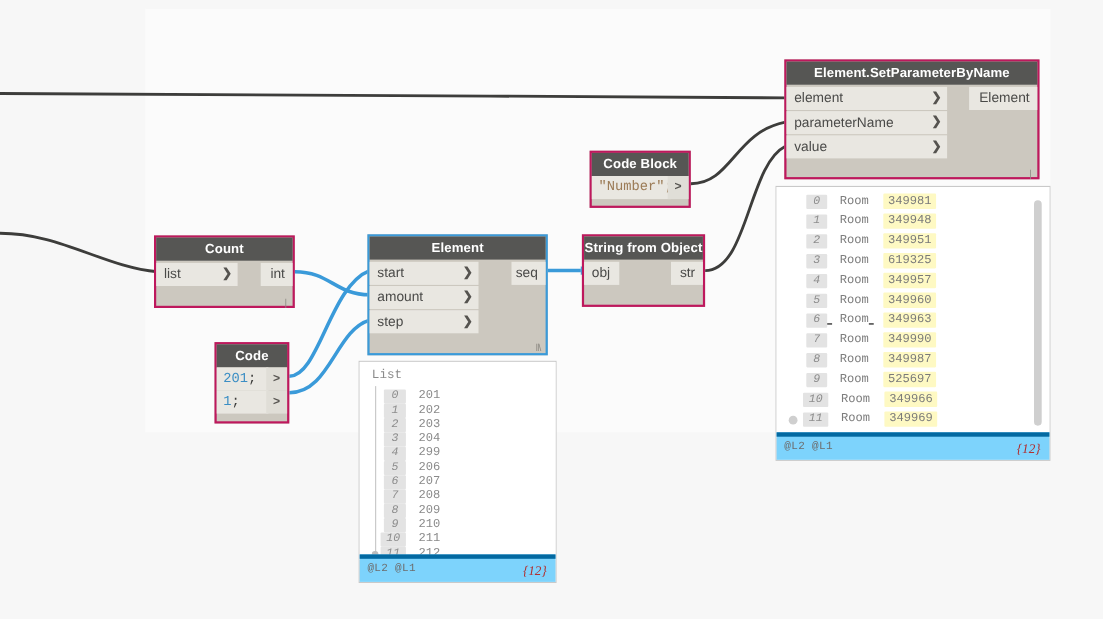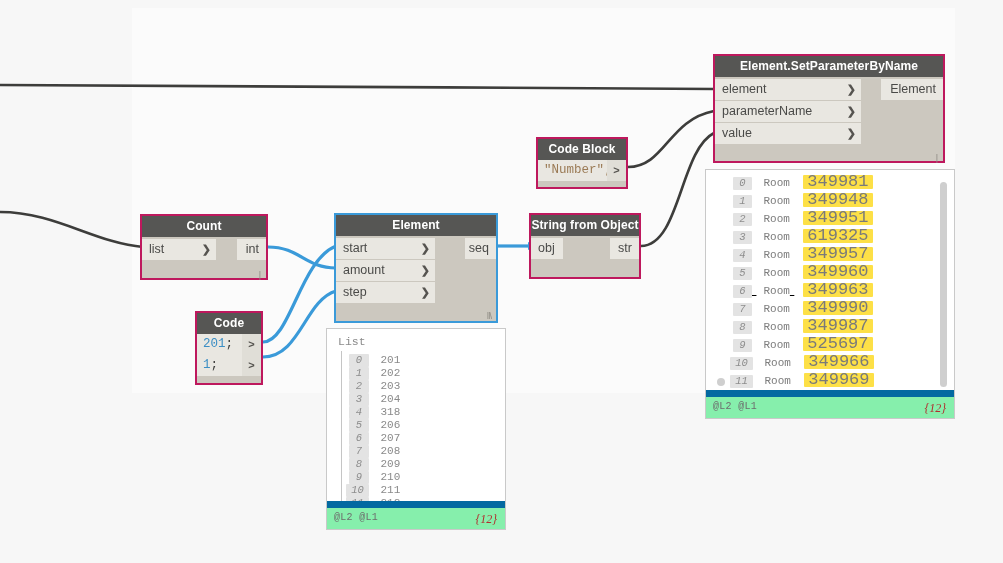--- a/index.html
+++ b/index.html
@@ -52,25 +52,25 @@
   .tree-line{position:absolute;width:1px;background:#c5c5c5;}
   .tree-dot{position:absolute;width:6px;height:6px;border-radius:3px;background:#bdbdbd;}
   .row{position:absolute;height:13px;line-height:13px;white-space:nowrap;}
   .idx{display:inline-block;background:#e3e3e3;color:#8d8d8d;
        font-family:"Liberation Mono", monospace;font-size:10.5px;font-style:italic;
        text-align:center;height:13px;line-height:13px;border-radius:1px;}
   .lbl{display:inline-block;font-family:"Liberation Mono", monospace;
        font-size:11px;color:#7d7d7d;text-align:right;}
   .val-plain{display:inline-block;font-family:"Liberation Mono", monospace;
              font-size:11px;color:#8a8a8a;}
-  .val-green{display:inline-block;background:#fde047;color:#7a7a7a;
-             font-family:"Liberation Mono", monospace;font-size:17px;
+  .val-green{display:inline-block;background:#fef9c3;color:#7a7a7a;
+             font-family:"Liberation Mono", monospace;font-size:11px;
              padding:0 4px;height:14px;line-height:14px;border-radius:1px;}
   .watch-foot{position:absolute;left:0;right:0;bottom:0;height:21px;
-              border-top:7px solid #0369a1;background:#86efac;}
+              border-top:4px solid #0369a1;background:#7dd3fc;}
   .foot-lvl{position:absolute;left:7px;top:4px;font-family:"Liberation Mono", monospace;
             font-size:10px;color:#6d6d6d;letter-spacing:.3px;}
   .foot-cnt{position:absolute;right:8px;top:4px;font-family:"Liberation Serif", serif;
             font-style:italic;font-size:12px;color:#b03030;}
   .vbar{position:absolute;width:7px;border-radius:4px;background:#cfcfcf;}
   .scroll-nub{position:absolute;width:8px;height:8px;border-radius:4px;background:#cfcfcf;}
 </style>
 </head>
 <body>
 
@@ -223,21 +223,21 @@
       <div class="row" style="left:22px;top:48px;">
         <span class="idx" style="width:20px;">2</span>
         <span class="val-plain" style="margin-left:7px;">203</span>
       </div>
       <div class="row" style="left:22px;top:61px;">
         <span class="idx" style="width:20px;">3</span>
         <span class="val-plain" style="margin-left:7px;">204</span>
       </div>
       <div class="row" style="left:22px;top:74px;">
         <span class="idx" style="width:20px;">4</span>
-        <span class="val-plain" style="margin-left:7px;">318</span>
+        <span class="val-plain" style="margin-left:7px;">299</span>
       </div>
       <div class="row" style="left:22px;top:87px;">
         <span class="idx" style="width:20px;">5</span>
         <span class="val-plain" style="margin-left:7px;">206</span>
       </div>
       <div class="row" style="left:22px;top:100px;">
         <span class="idx" style="width:20px;">6</span>
         <span class="val-plain" style="margin-left:7px;">207</span>
       </div>
       <div class="row" style="left:22px;top:113px;">

